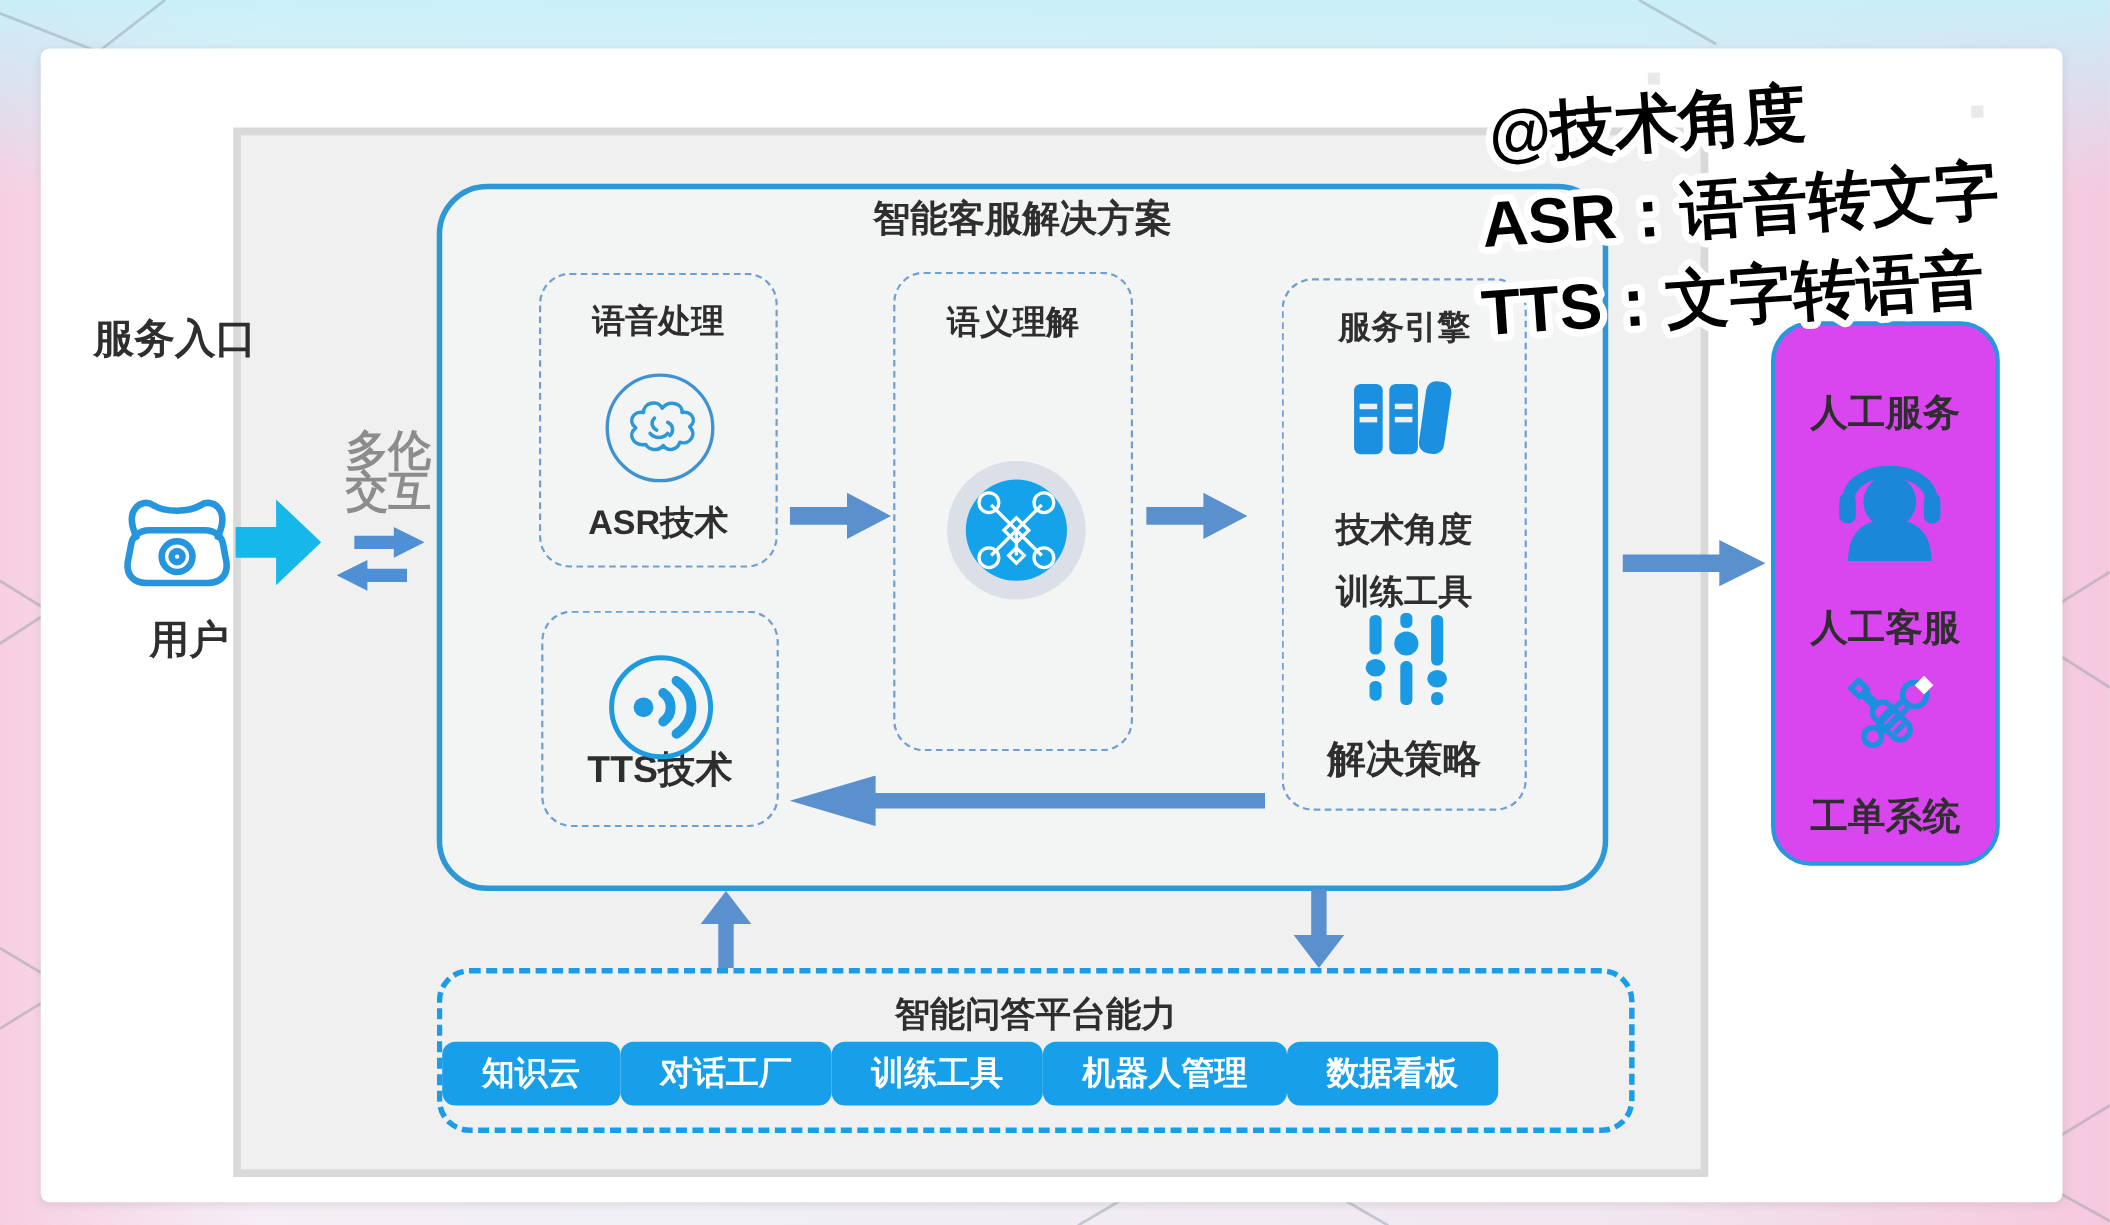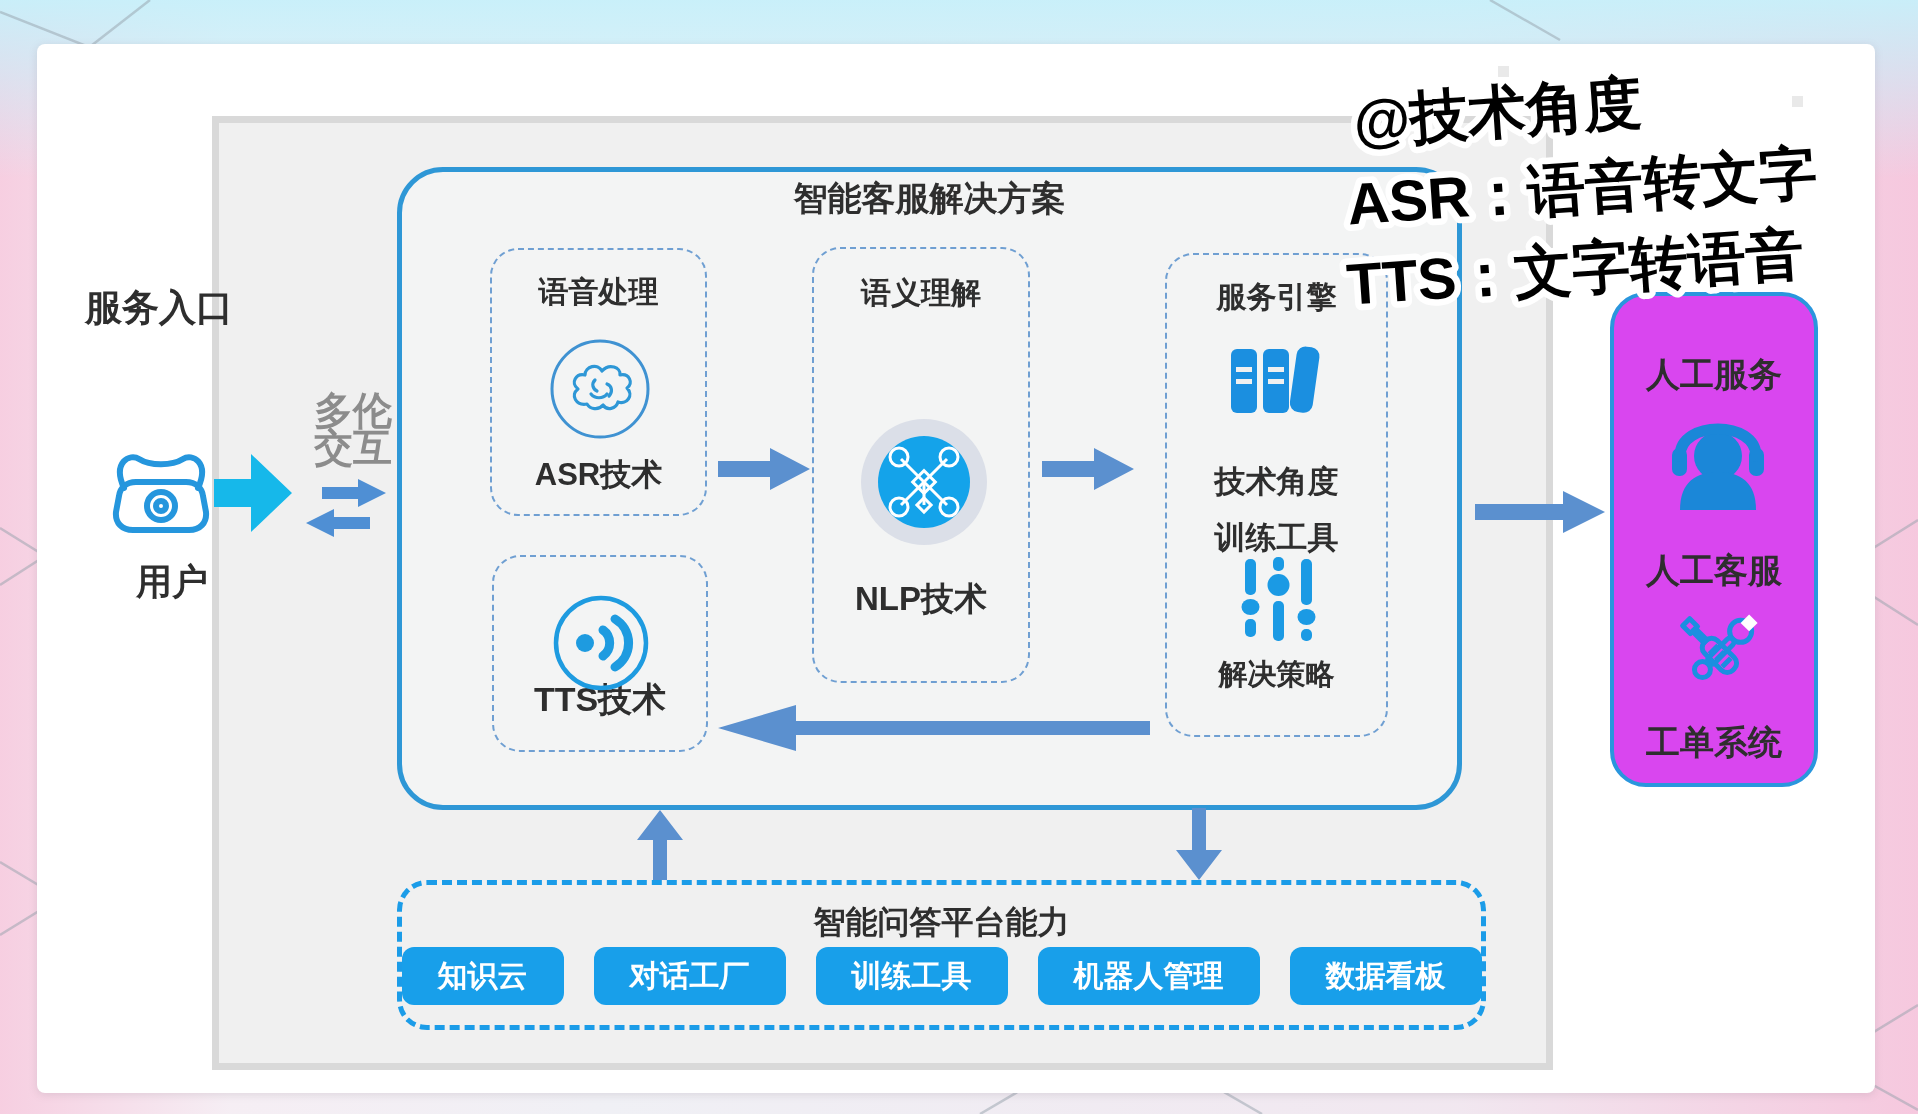--- a/index.html
+++ b/index.html
@@ -33,21 +33,21 @@
   .solution-title{ left:397px; top:176px; width:1065px; text-align:center; font-size:34px; }
   .dash-box{
     border:2px dashed #6f9fd2; border-radius:28px; z-index:4; background:rgba(244,245,246,0.3);
   }
   .dash-title{ width:100%; text-align:center; font-size:30px; position:absolute; }
   .center-label{ width:100%; text-align:center; position:absolute; font-weight:600; color:#2e2e2e; white-space:nowrap; }
   .platform-box{
     left:397px; top:880px; width:1089px; height:150px;
     border:5px dashed #1b9ce8; border-radius:30px; z-index:4;
   }
-  .chip-row{ position:absolute; left:0; top:62px; width:100%; display:flex; justify-content:center; gap:30px; }
+  .chip-row{ position:absolute; left:0; top:62px; width:100%; display:flex; }
   .chip{
     background:#189fea; color:#ffffff; font-size:30px; font-weight:700;
     height:58px; line-height:58px; padding:0 36px; border-radius:12px; white-space:nowrap;
   }
   .manual-panel{
     left:1610px; top:292px; width:208px; height:495px;
     background:#d946ef; border:4px solid #2a96dd; border-radius:36px; z-index:4;
   }
   .interaction{
     left:314px; top:392px; width:78px; text-align:center; z-index:6;
@@ -153,21 +153,20 @@
         <line x1="88" y1="42" x2="42" y2="88"></line>
         <line x1="65" y1="65" x2="65" y2="88"></line>
         <circle cx="40" cy="40" r="9"></circle>
         <circle cx="90" cy="40" r="9"></circle>
         <circle cx="40" cy="90" r="9"></circle>
         <circle cx="90" cy="90" r="9"></circle>
         <rect x="57" y="57" width="16" height="16" transform="rotate(45 65 65)"></rect>
         <rect x="60" y="83" width="10" height="10" transform="rotate(45 65 88)"></rect>
       </g>
     </svg>
-    <div class="center-label" style="top:328px; font-size:33px;">NLP技术</div>
   </div>
 
   <div class="abs dash-box" style="left:1165px; top:253px; width:223px; height:484px;">
     <div class="dash-title label" style="top:22px;">服务引擎</div>
     <svg class="icon" style="position:absolute; left:62px; top:90px;" width="100" height="72" viewBox="0 0 100 72">
       <g fill="#1b8fe0">
         <rect x="2" y="4" width="26" height="64" rx="6"></rect>
         <rect x="34" y="4" width="26" height="64" rx="6"></rect>
         <rect x="64" y="2" width="23" height="66" rx="9" transform="rotate(8 78 36)"></rect>
       </g>
@@ -186,21 +185,21 @@
         <ellipse cx="13.5" cy="50" rx="9" ry="8"></ellipse>
         <rect x="8" y="62" width="11" height="18" rx="5"></rect>
         <rect x="36" y="0" width="11" height="14" rx="5"></rect>
         <circle cx="41.5" cy="28" r="11"></circle>
         <rect x="36" y="44" width="11" height="40" rx="5"></rect>
         <rect x="64" y="2" width="11" height="46" rx="5"></rect>
         <ellipse cx="69.5" cy="60" rx="9" ry="8"></ellipse>
         <rect x="64" y="72" width="11" height="12" rx="5"></rect>
       </g>
     </svg>
-    <div class="center-label" style="top:400px; font-size:29px;">解决策略</div>
+    <div class="center-label" style="top:412px; font-size:35px;">解决策略</div>
   </div>
 
   <svg class="abs arrow" style="left:718px; top:448px;" width="92" height="42" viewBox="0 0 92 42">
     <polygon points="0,13 52,13 52,0 92,21 52,42 52,29 0,29" fill="#5b90cf"></polygon>
   </svg>
   <svg class="abs arrow" style="left:1042px; top:448px;" width="92" height="42" viewBox="0 0 92 42">
     <polygon points="0,13 52,13 52,0 92,21 52,42 52,29 0,29" fill="#5b90cf"></polygon>
   </svg>
   <svg class="abs arrow" style="left:718px; top:705px;" width="432" height="46" viewBox="0 0 432 46">
     <polygon points="432,16 78,16 78,0 0,23 78,46 78,30 432,30" fill="#5b90cf"></polygon>

